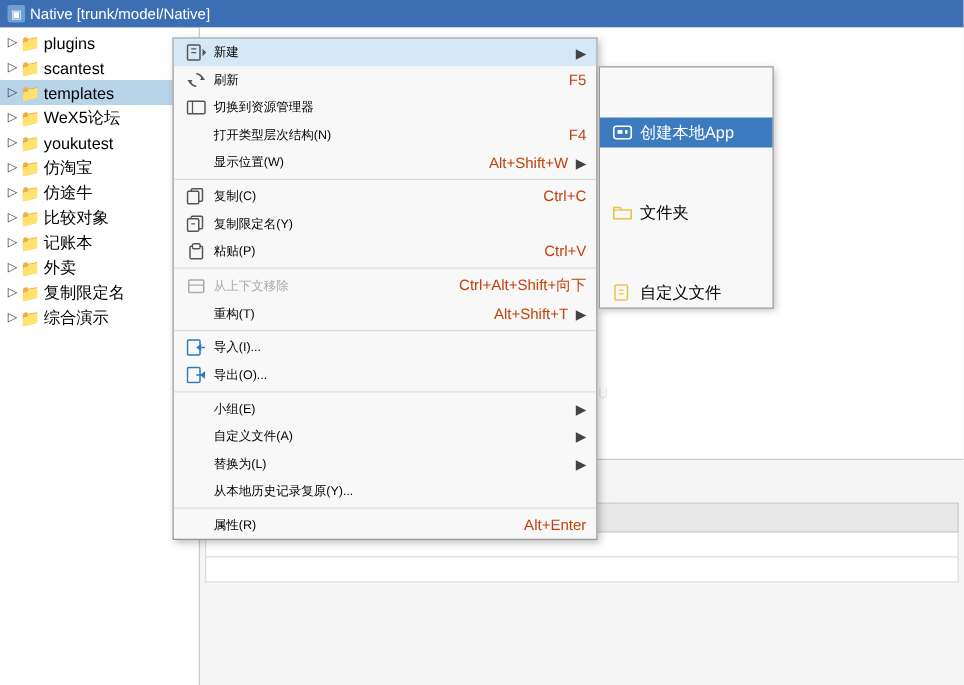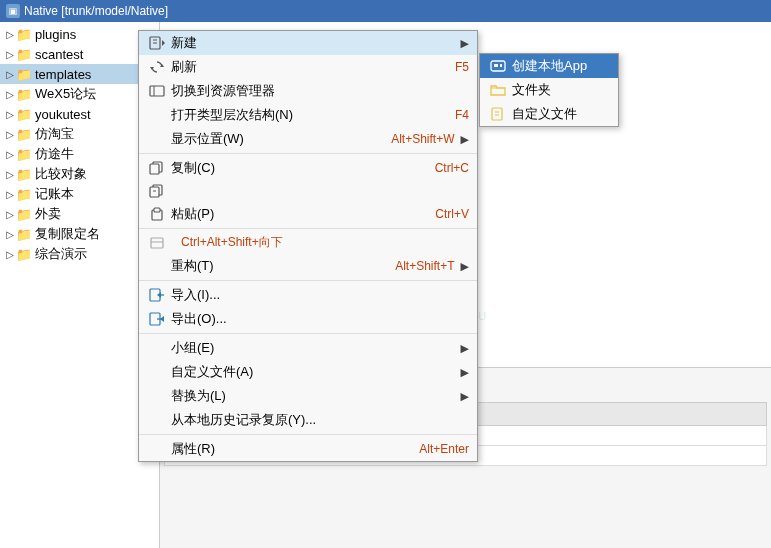--- a/index.html
+++ b/index.html
@@ -195,21 +195,21 @@
       height: 16px;
       display: inline-flex;
       align-items: center;
       justify-content: center;
       margin-right: 4px;
       flex-shrink: 0;
     }
 
     .menu-item-label {
       flex: 1;
-      font-size: 13px;
+      font-size: 10px;
     }
 
     .menu-item-shortcut {
       color: #c2410c;
       font-size: 12px;
       margin-left: 10px;
     }
 
     .menu-item-arrow {
       color: #444;
@@ -234,20 +234,21 @@
       box-shadow: 2px 2px 6px rgba(0,0,0,0.25);
       z-index: 30;
     }
 
     .submenu-item {
       display: flex;
       align-items: center;
       padding: 3px 8px;
       cursor: pointer;
       min-height: 22px;
+      margin-top: 40px;
     }
     .submenu-item.active {
       background: #3c7bbf;
       color: white;
     }
     .submenu-item.active .submenu-item-icon {
       color: white;
     }
 
     .submenu-item-icon {
@@ -502,20 +503,21 @@
     </div>
 
     <div class="menu-item">
       <span class="menu-item-icon">
         <svg width="16" height="14" viewBox="0 0 16 14">
             <rect x="4" y="1" width="9" height="10" rx="1" fill="none" stroke="#555" stroke-width="1.2"></rect>
             <rect x="1" y="3" width="9" height="10" rx="1" fill="#f8f8f8" stroke="#555" stroke-width="1.2"></rect>
             <line x1="4" y1="7" x2="7" y2="7" stroke="#555" stroke-width="1"></line>
           </svg>
       </span>
+      <span class="menu-item-label">复制限定名(Y)</span>
     </div>
 
     <div class="menu-item">
       <span class="menu-item-icon">
         <svg width="16" height="14" viewBox="0 0 16 14">
             <rect x="3" y="3" width="10" height="10" rx="1" fill="none" stroke="#555" stroke-width="1.2"></rect>
             <rect x="5" y="1" width="6" height="4" rx="1" fill="#f8f8f8" stroke="#555" stroke-width="1.1"></rect>
           </svg>
       </span>
       <span class="menu-item-label">粘贴(P)</span>
@@ -524,20 +526,21 @@
 
     <div class="menu-separator"></div>
 
     <div class="menu-item disabled">
       <span class="menu-item-icon">
         <svg width="16" height="14" viewBox="0 0 16 14">
             <rect x="2" y="2" width="12" height="10" rx="1" fill="none" stroke="#aaa" stroke-width="1.2"></rect>
             <line x1="2" y1="6" x2="14" y2="6" stroke="#aaa" stroke-width="1"></line>
           </svg>
       </span>
+      <span class="menu-item-label">从上下文移除</span>
       <span class="menu-item-shortcut">Ctrl+Alt+Shift+向下</span>
     </div>
 
     <div class="menu-item">
       <span class="menu-item-icon"></span>
       <span class="menu-item-label">重构(T)</span>
       <span class="menu-item-shortcut">Alt+Shift+T</span>
       <span class="menu-item-arrow">▶</span>
     </div>
 

